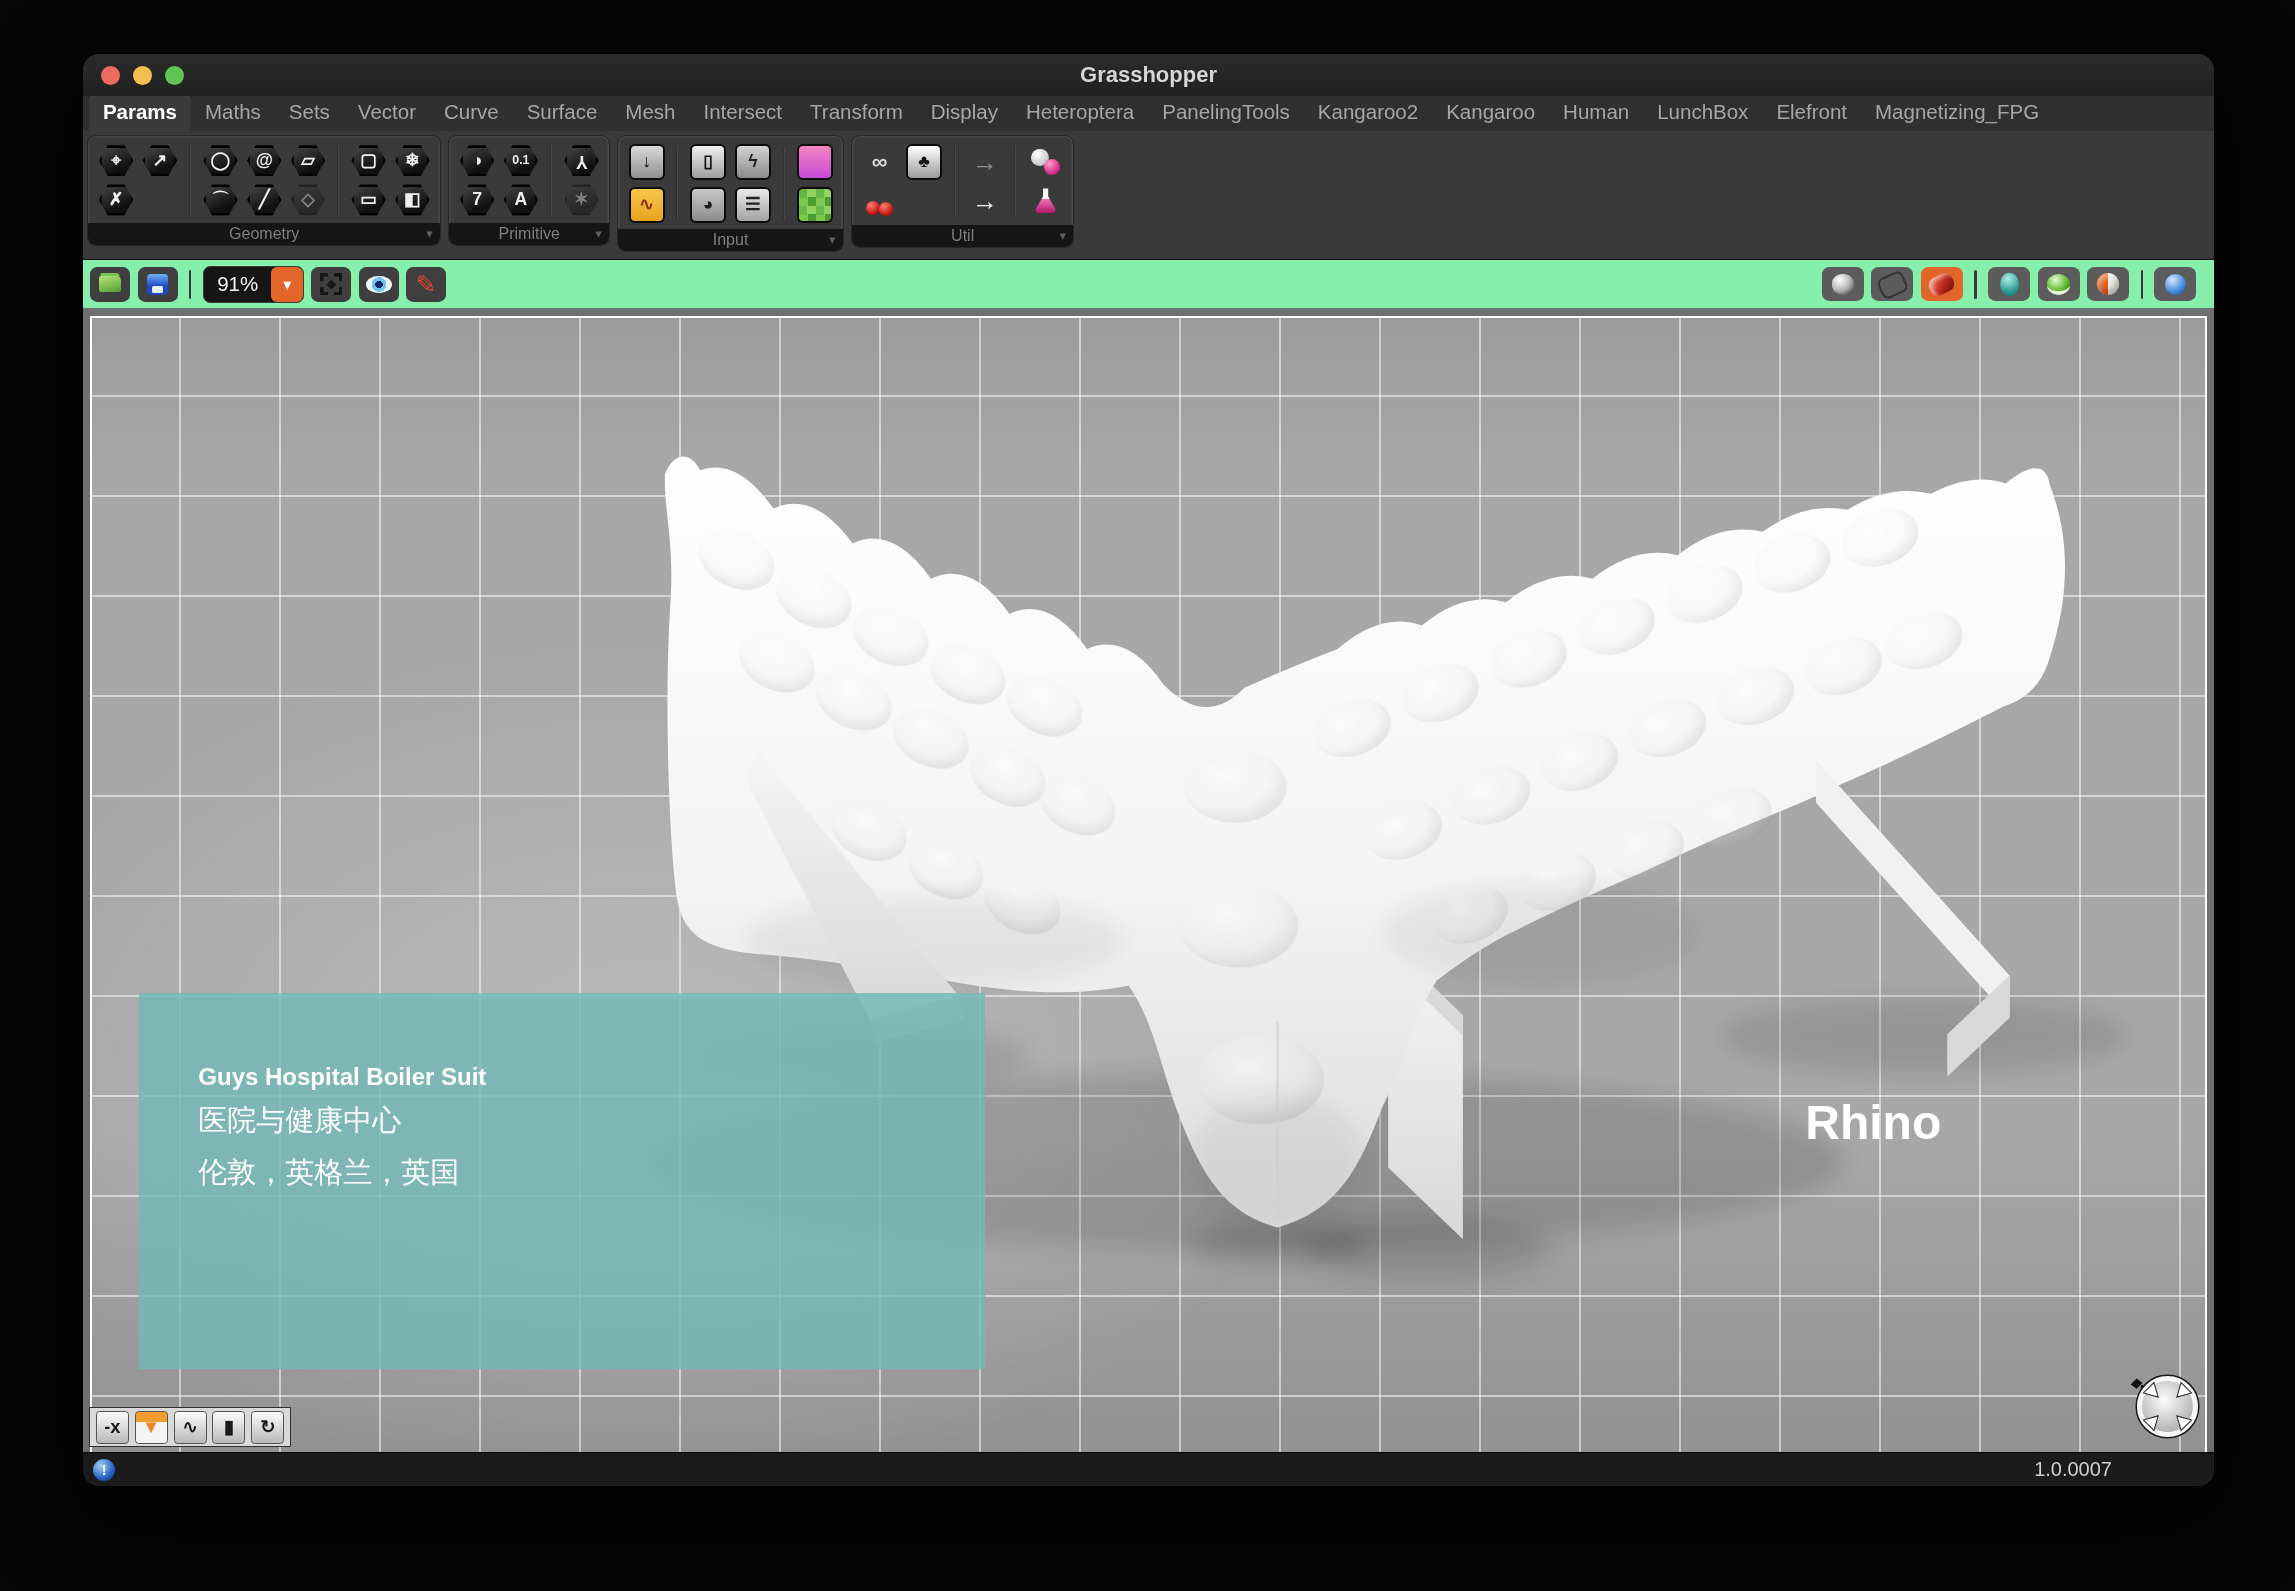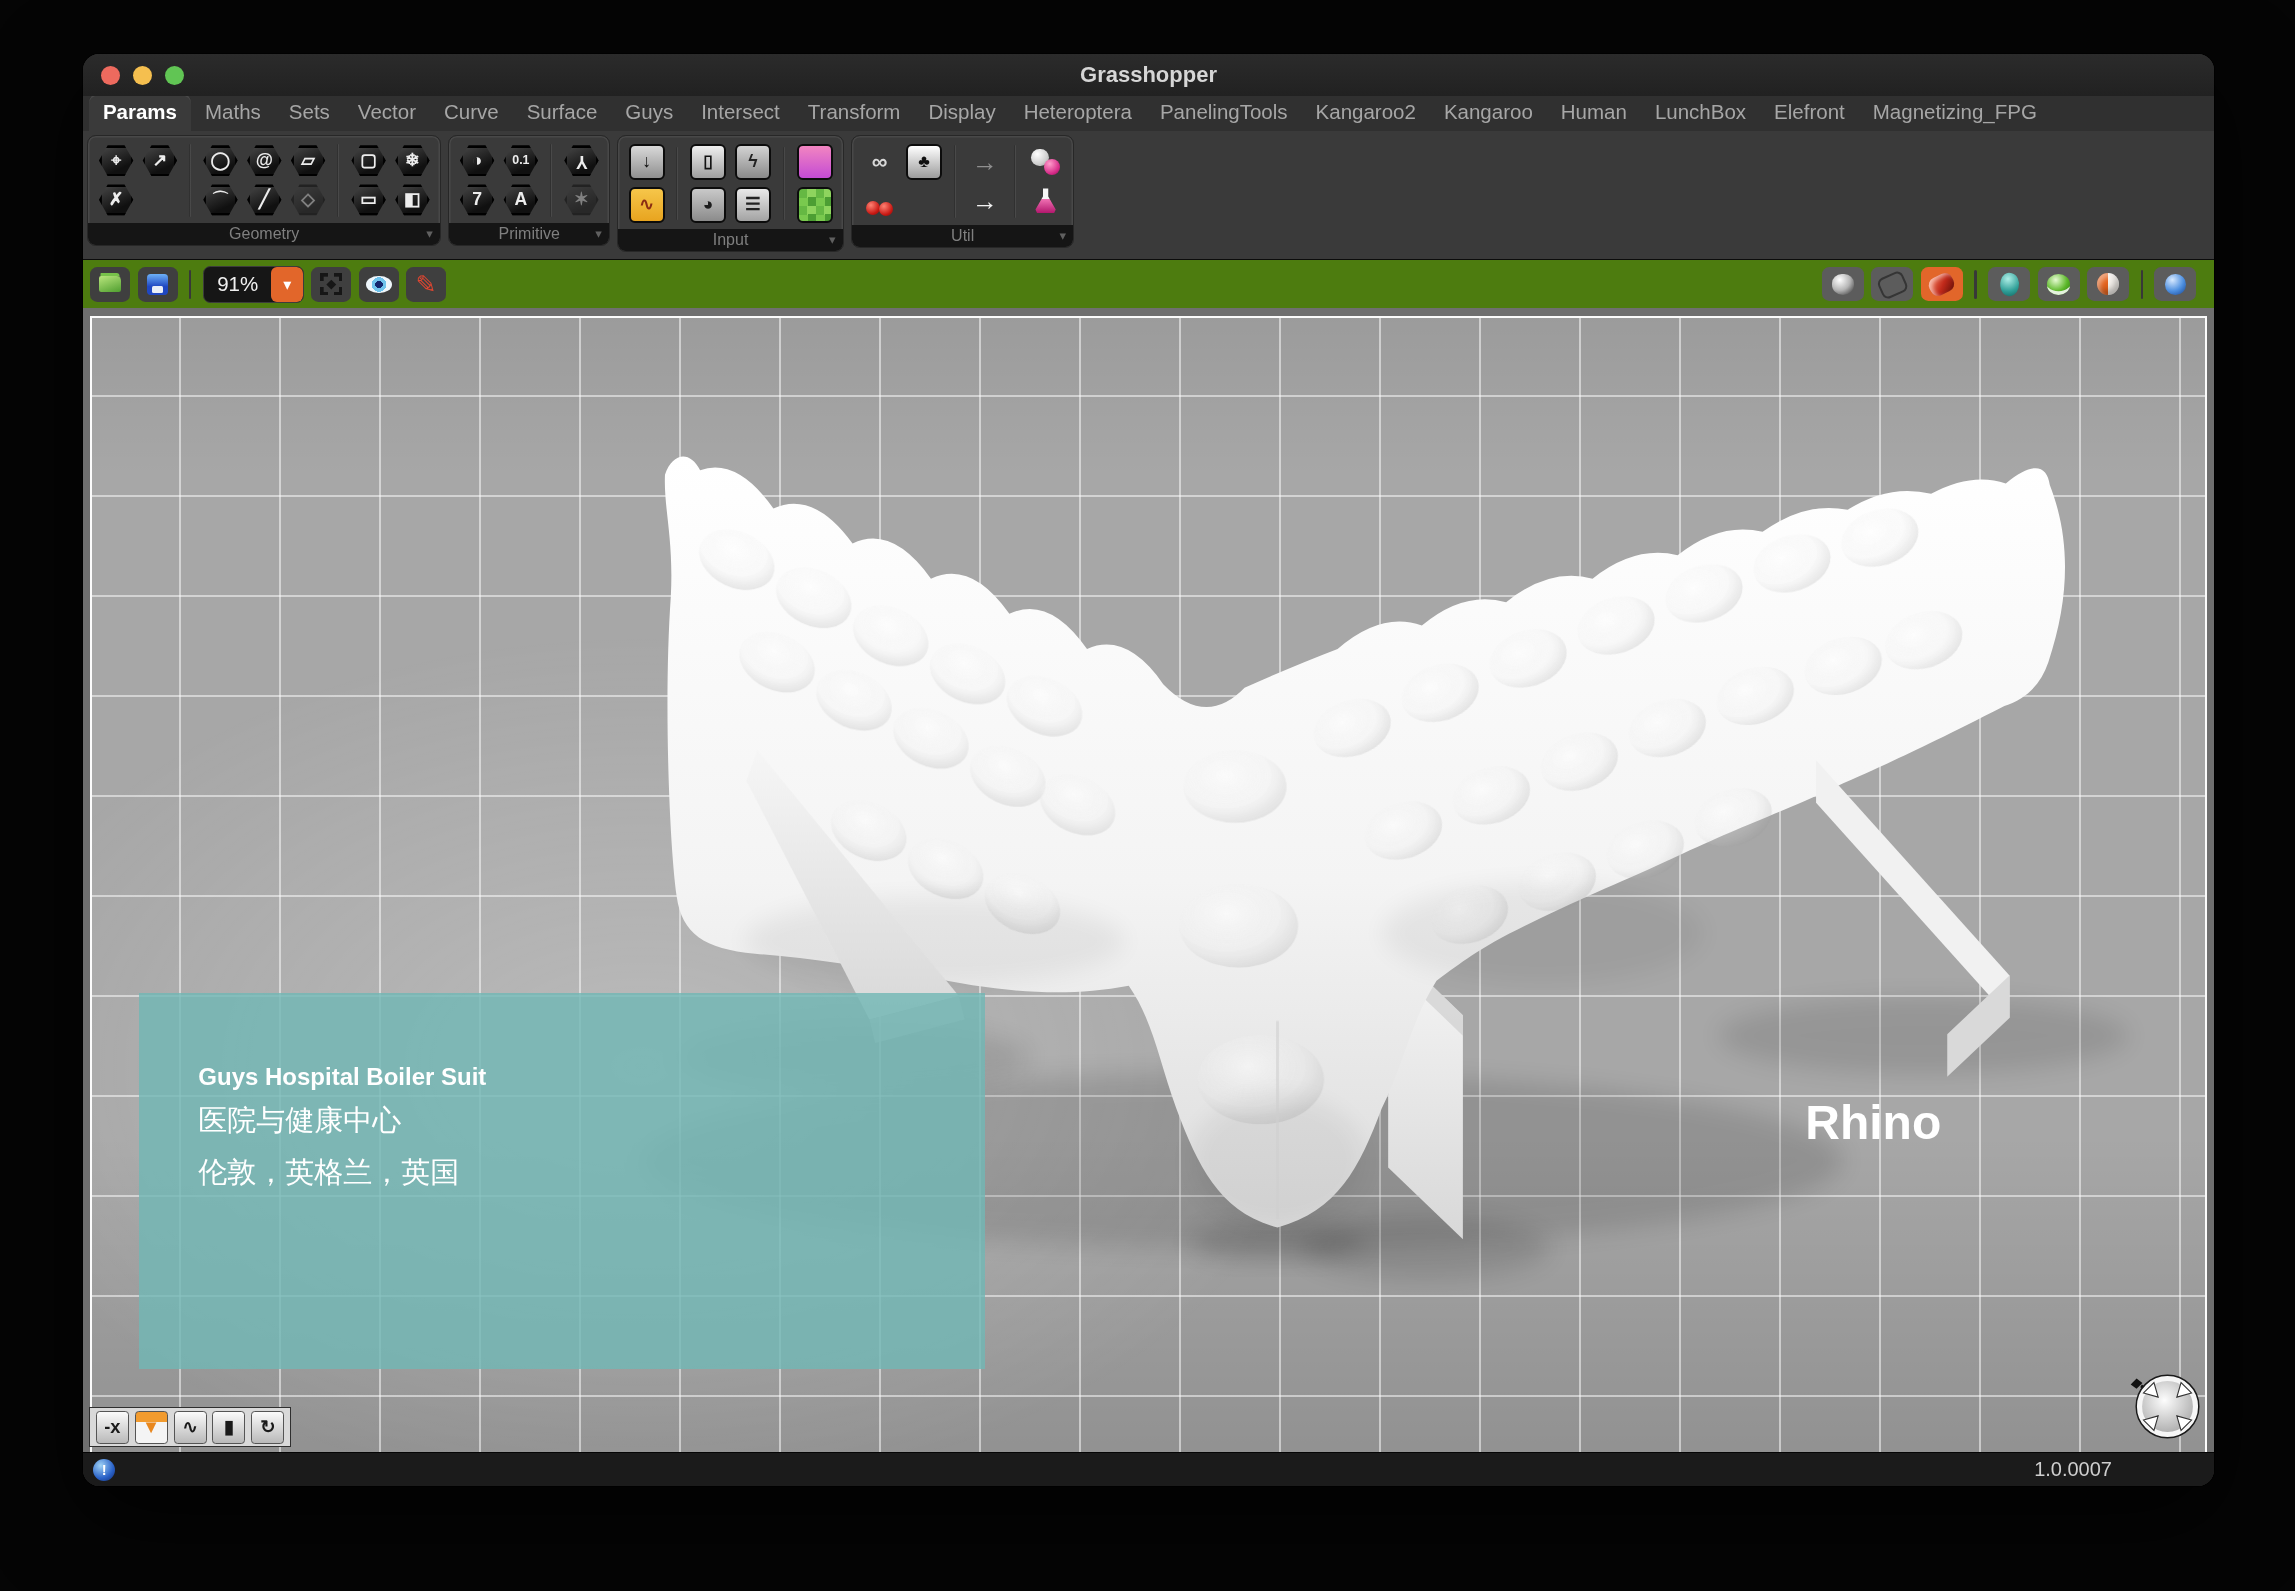--- a/index.html
+++ b/index.html
@@ -46,21 +46,21 @@
                   background:radial-gradient(circle at 35% 30%,#fff,#cfcfcf 60%,#8e8e8e);}
   .ic-jam::after{content:"";position:absolute;width:16px;height:16px;border-radius:50%;right:2.9px;bottom:2.9px;
                  background:radial-gradient(circle at 35% 30%,#ff9ccb,#d62a88 65%,#7e1050);}
   .ic-cherry::before,.ic-cherry::after{content:"";position:absolute;width:14px;height:14px;border-radius:50%;
                  background:radial-gradient(circle at 35% 30%,#ff8172,#c61712 65%,#74100b);bottom:2.2px;left:3.7px;}
   .ic-cherry::after{left:17px;bottom:0.7px;}
   .ic-flask::before{content:"";width:22px;height:25px;
         clip-path:polygon(38% 0,62% 0,62% 32%,96% 84%,88% 100%,12% 100%,4% 84%,38% 32%);
         background:linear-gradient(#f7f7f7 45%,#ef6fb2 45%,#b2176d);}
   
-  .canvasbar{height:48px;flex:0 0 48px;background:#4d7c0f;border-top:1.5px solid #0c0c0c;
+  .canvasbar{height:48px;flex:0 0 48px;background:#86efac;border-top:1.5px solid #0c0c0c;
              display:flex;align-items:center;justify-content:space-between;padding:0 17.6px 0 7.3px;}
   .cbgroup{display:flex;align-items:center;gap:7.3px;}
   .cbtn{width:40px;height:35px;border-radius:7.3px;background:#3f3f3f;display:flex;align-items:center;
         justify-content:center;position:relative;}
   .csep{width:2.2px;height:29px;background:#383838;margin:0 4.4px;border-radius:1.5px;}
   .ic-folder::before{content:"";width:22px;height:16px;border-radius:2.2px 4.4px 2.2px 2.2px;
         background:linear-gradient(160deg,#b9e67d,#4f9e2f);box-shadow:0 -4.4px 0 -1.5px #77c24a;}
   .ic-floppy::before{content:"";width:20.5px;height:20.5px;border-radius:3.7px;
         background:linear-gradient(#6db1f7,#1f47c2 60%);}
   .ic-floppy::after{content:"";position:absolute;width:11.7px;height:7.3px;background:#e9eef8;bottom:8.8px;border-radius:1.5px;}
@@ -147,21 +147,21 @@
       <div class="wtitle">Grasshopper</div>
     </div>
 
     <div class="menubar" id="menu-tabs">
         <div class="tab active">Params</div>
         <div class="tab">Maths</div>
         <div class="tab">Sets</div>
         <div class="tab">Vector</div>
         <div class="tab">Curve</div>
         <div class="tab">Surface</div>
-        <div class="tab">Guys</div>
+        <div class="tab">Mesh</div>
         <div class="tab">Intersect</div>
         <div class="tab">Transform</div>
         <div class="tab">Display</div>
         <div class="tab">Heteroptera</div>
         <div class="tab">PanelingTools</div>
         <div class="tab">Kangaroo2</div>
         <div class="tab">Kangaroo</div>
         <div class="tab">Human</div>
         <div class="tab">LunchBox</div>
         <div class="tab">Elefront</div>

